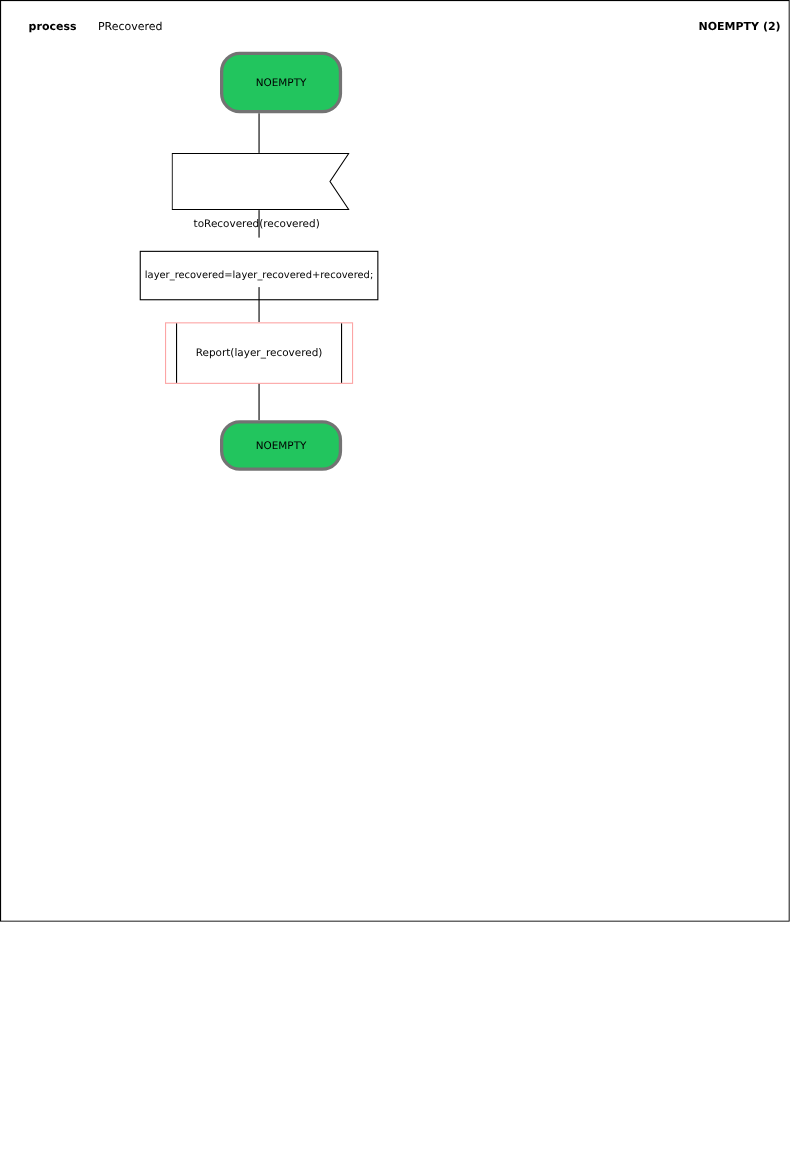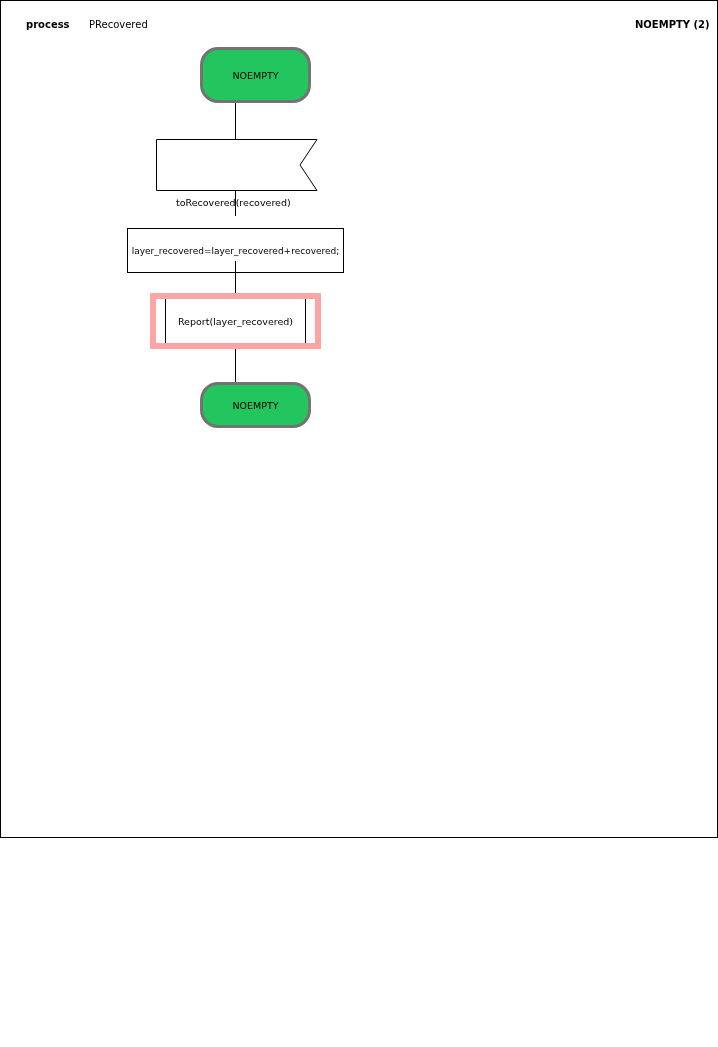--- a/index.html
+++ b/index.html
@@ -69,21 +69,21 @@
   .flagwrap { position: absolute; }
   .flagwrap svg { display: block; }
   .flagwrap .lbl { font-size: 9.5px; margin-top: 40px; }
   
   .task {
     border: 1px solid #000000;
     background: #ffffff;
   }
   
   .predef {
-    border: 6px solid #fca5a5;
+    border: 1px solid #fca5a5;
     background: #ffffff;
   }
   .predef .bar {
     position: absolute;
     top: 0;
     bottom: 0;
     width: 0;
     border-left: 1px solid #000000;
   }
   .predef .bar.l { left: 9px; }

